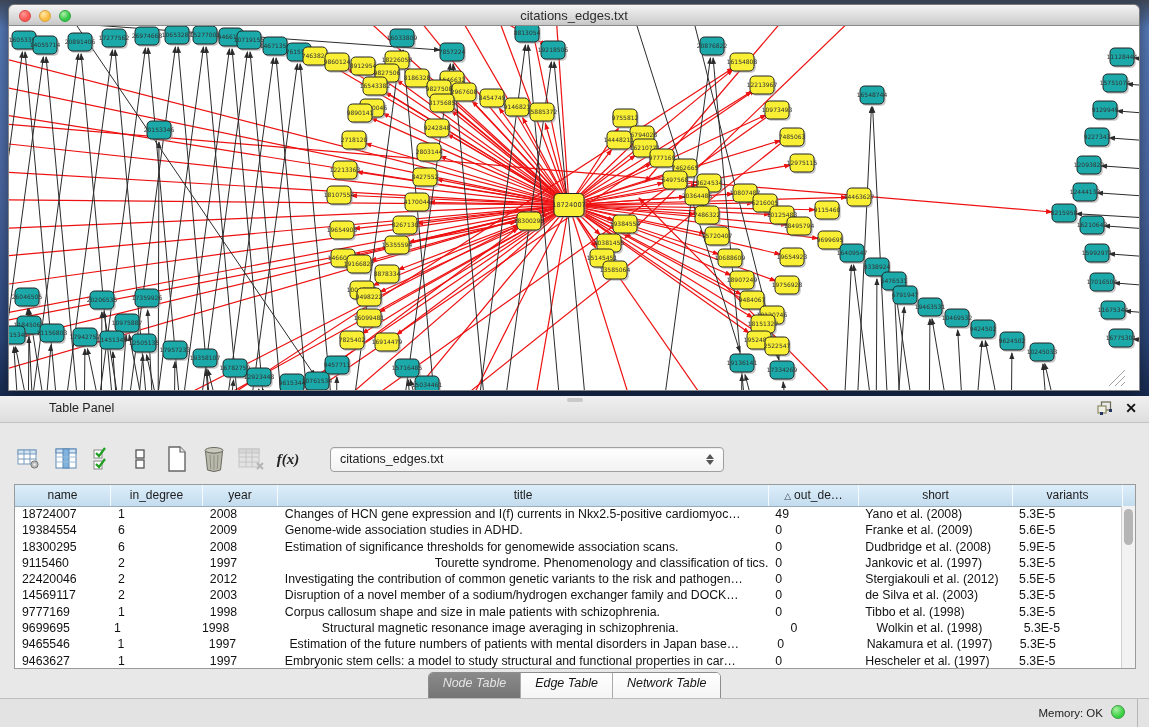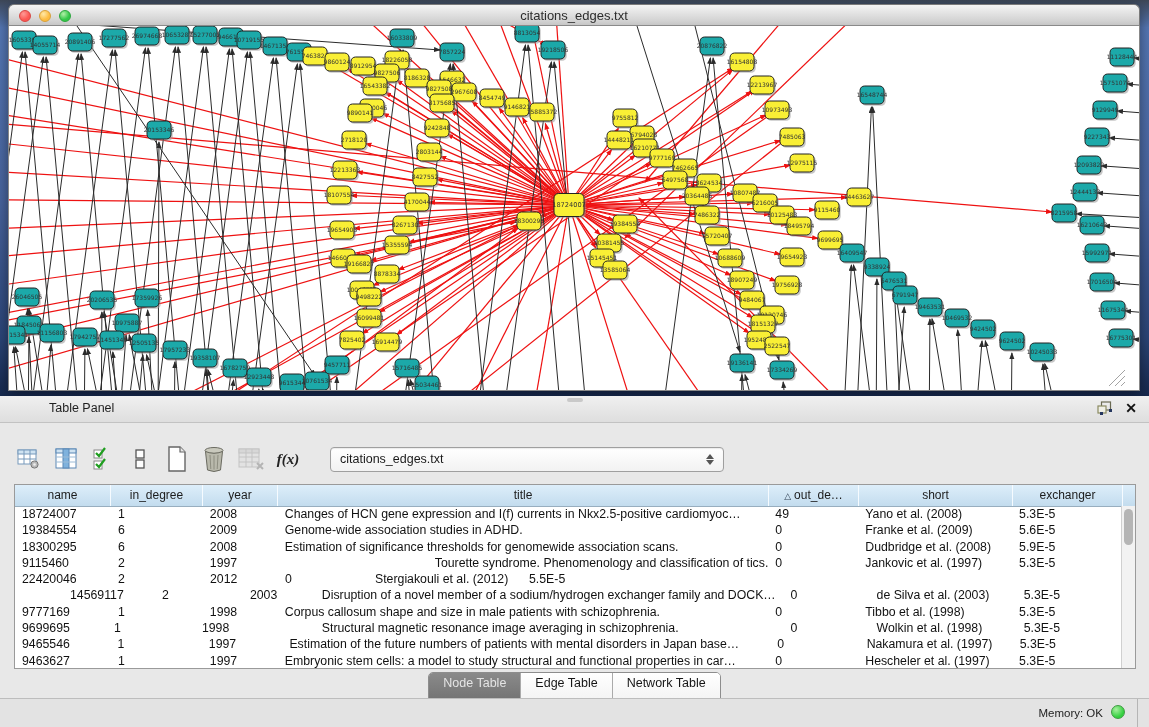--- a/index.html
+++ b/index.html
@@ -56,21 +56,21 @@
   .tr{display:flex;height:16.3px;}
   .td{box-sizing:border-box;padding-left:7px;font-size:12.3px;line-height:16.3px;color:#111;
     overflow:hidden;white-space:nowrap;}
   #vscroll{position:absolute;right:0;top:21px;width:13px;bottom:0;background:#f2f2f2;border-left:1px solid #d0d0d0;}
   #vthumb{position:absolute;left:1.5px;top:3px;width:9px;height:36px;border-radius:5px;background:#b5b5b5;}
   
   #tabs{position:absolute;left:0;top:276px;width:100%;display:flex;justify-content:center;}
   .seg{display:flex;border:1px solid #8d8d8d;border-radius:5px;overflow:hidden;
     background:#fdfdfd;box-shadow:0 1px 0 rgba(255,255,255,.7);}
   .tab{height:33px;line-height:20px;padding:0 14px;font-size:12.5px;color:#151515;
-    border-right:1px solid #aaa;background:linear-gradient(180deg,#ffffff,#f1f1f1);}
+    border-right:1px solid #aaa;background:linear-gradient(180deg,#ffffff,#f1f1f1);font-style:italic;}
   .tab:last-child{border-right:none;}
   .tab.active{background:linear-gradient(180deg,#8a8a8a,#6e6e6e);color:#e4e4e4;}
   
   #statusbar{position:absolute;left:0;top:302px;width:100%;height:29px;background:#e3e3e3;
     border-top:1px solid #bdbdbd;}
   #mem{position:absolute;right:46px;top:8px;font-size:11.5px;color:#222;}
   #memdot{position:absolute;right:24px;top:6px;width:14px;height:14px;border-radius:50%;
     background:radial-gradient(circle at 35% 30%,#a8f0a0,#35d040 65%);border:1px solid #3f9b42;box-sizing:border-box;}
   #statussep{position:absolute;right:11px;top:0;width:1px;height:100%;background:#b5b5b5;}
 </style>
@@ -796,21 +796,21 @@
   </div>
 
   <div id="tablewrap">
     <div id="thead">
         <div class="th" style="width: 96px;"><span>name</span></div>
         <div class="th" style="width: 92px;"><span>in_degree</span></div>
         <div class="th" style="width: 75px;"><span>year</span></div>
         <div class="th" style="width: 491px;"><span>title</span></div>
         <div class="th" style="width: 90px;"><span class="sortmark">△</span><span>out_de…</span></div>
         <div class="th" style="width: 154px;"><span>short</span></div>
-        <div class="th" style="width: 110px;"><span>exchanger</span></div>
+        <div class="th" style="width: 110px;"><span>variants</span></div>
       </div>
     <div id="tbody">
         <div class="tr">
           <div class="td" style="width: 96px;">18724007</div>
           <div class="td" style="width: 92px;">1</div>
           <div class="td" style="width: 75px;">2008</div>
           <div class="td" style="width: 491px;">Changes of HCN gene expression and I(f) currents in Nkx2.5-positive cardiomyoc…</div>
           <div class="td" style="width: 90px;">49</div>
           <div class="td" style="width: 154px;">Yano et al. (2008)</div>
           <div class="td" style="width: 110px;">5.3E-5</div>
@@ -839,26 +839,27 @@
           <div class="td" style="width: 75px;">1997</div>
           <div class="td" style="width: 491px; text-align: right;">Tourette syndrome. Phenomenology and classification of tics.</div>
           <div class="td" style="width: 90px;">0</div>
           <div class="td" style="width: 154px;">Jankovic et al. (1997)</div>
           <div class="td" style="width: 110px;">5.3E-5</div>
         </div>
         <div class="tr">
           <div class="td" style="width: 96px;">22420046</div>
           <div class="td" style="width: 92px;">2</div>
           <div class="td" style="width: 75px;">2012</div>
+          <div class="td" style="width: 491px;">Investigating the contribution of common genetic variants to the risk and pathogen…</div>
           <div class="td" style="width: 90px;">0</div>
           <div class="td" style="width: 154px;">Stergiakouli et al. (2012)</div>
           <div class="td" style="width: 110px;">5.5E-5</div>
         </div>
         <div class="tr">
-          <div class="td" style="width: 96px; margin-left: 48px;">14569117</div>
+          <div class="td" style="width: 96px;">14569117</div>
           <div class="td" style="width: 92px;">2</div>
           <div class="td" style="width: 75px;">2003</div>
           <div class="td" style="width: 491px;">Disruption of a novel member of a sodium/hydrogen exchanger family and DOCK…</div>
           <div class="td" style="width: 90px;">0</div>
           <div class="td" style="width: 154px;">de Silva et al. (2003)</div>
           <div class="td" style="width: 110px;">5.3E-5</div>
         </div>
         <div class="tr">
           <div class="td" style="width: 96px;">9777169</div>
           <div class="td" style="width: 92px;">1</div>

